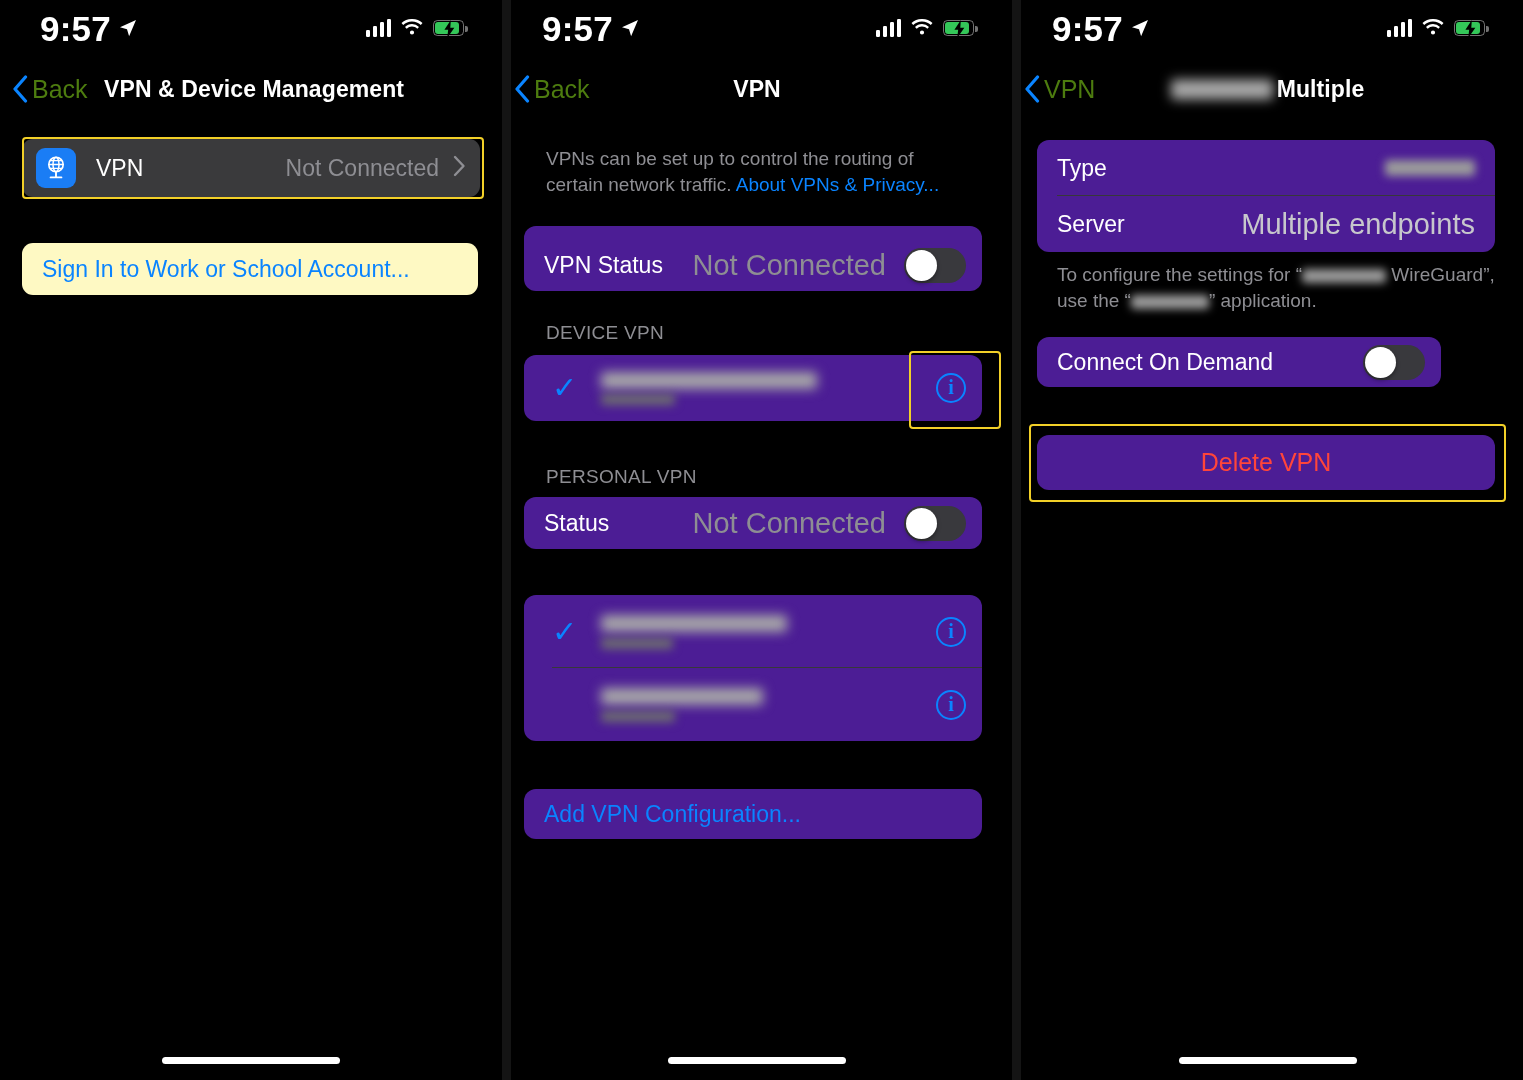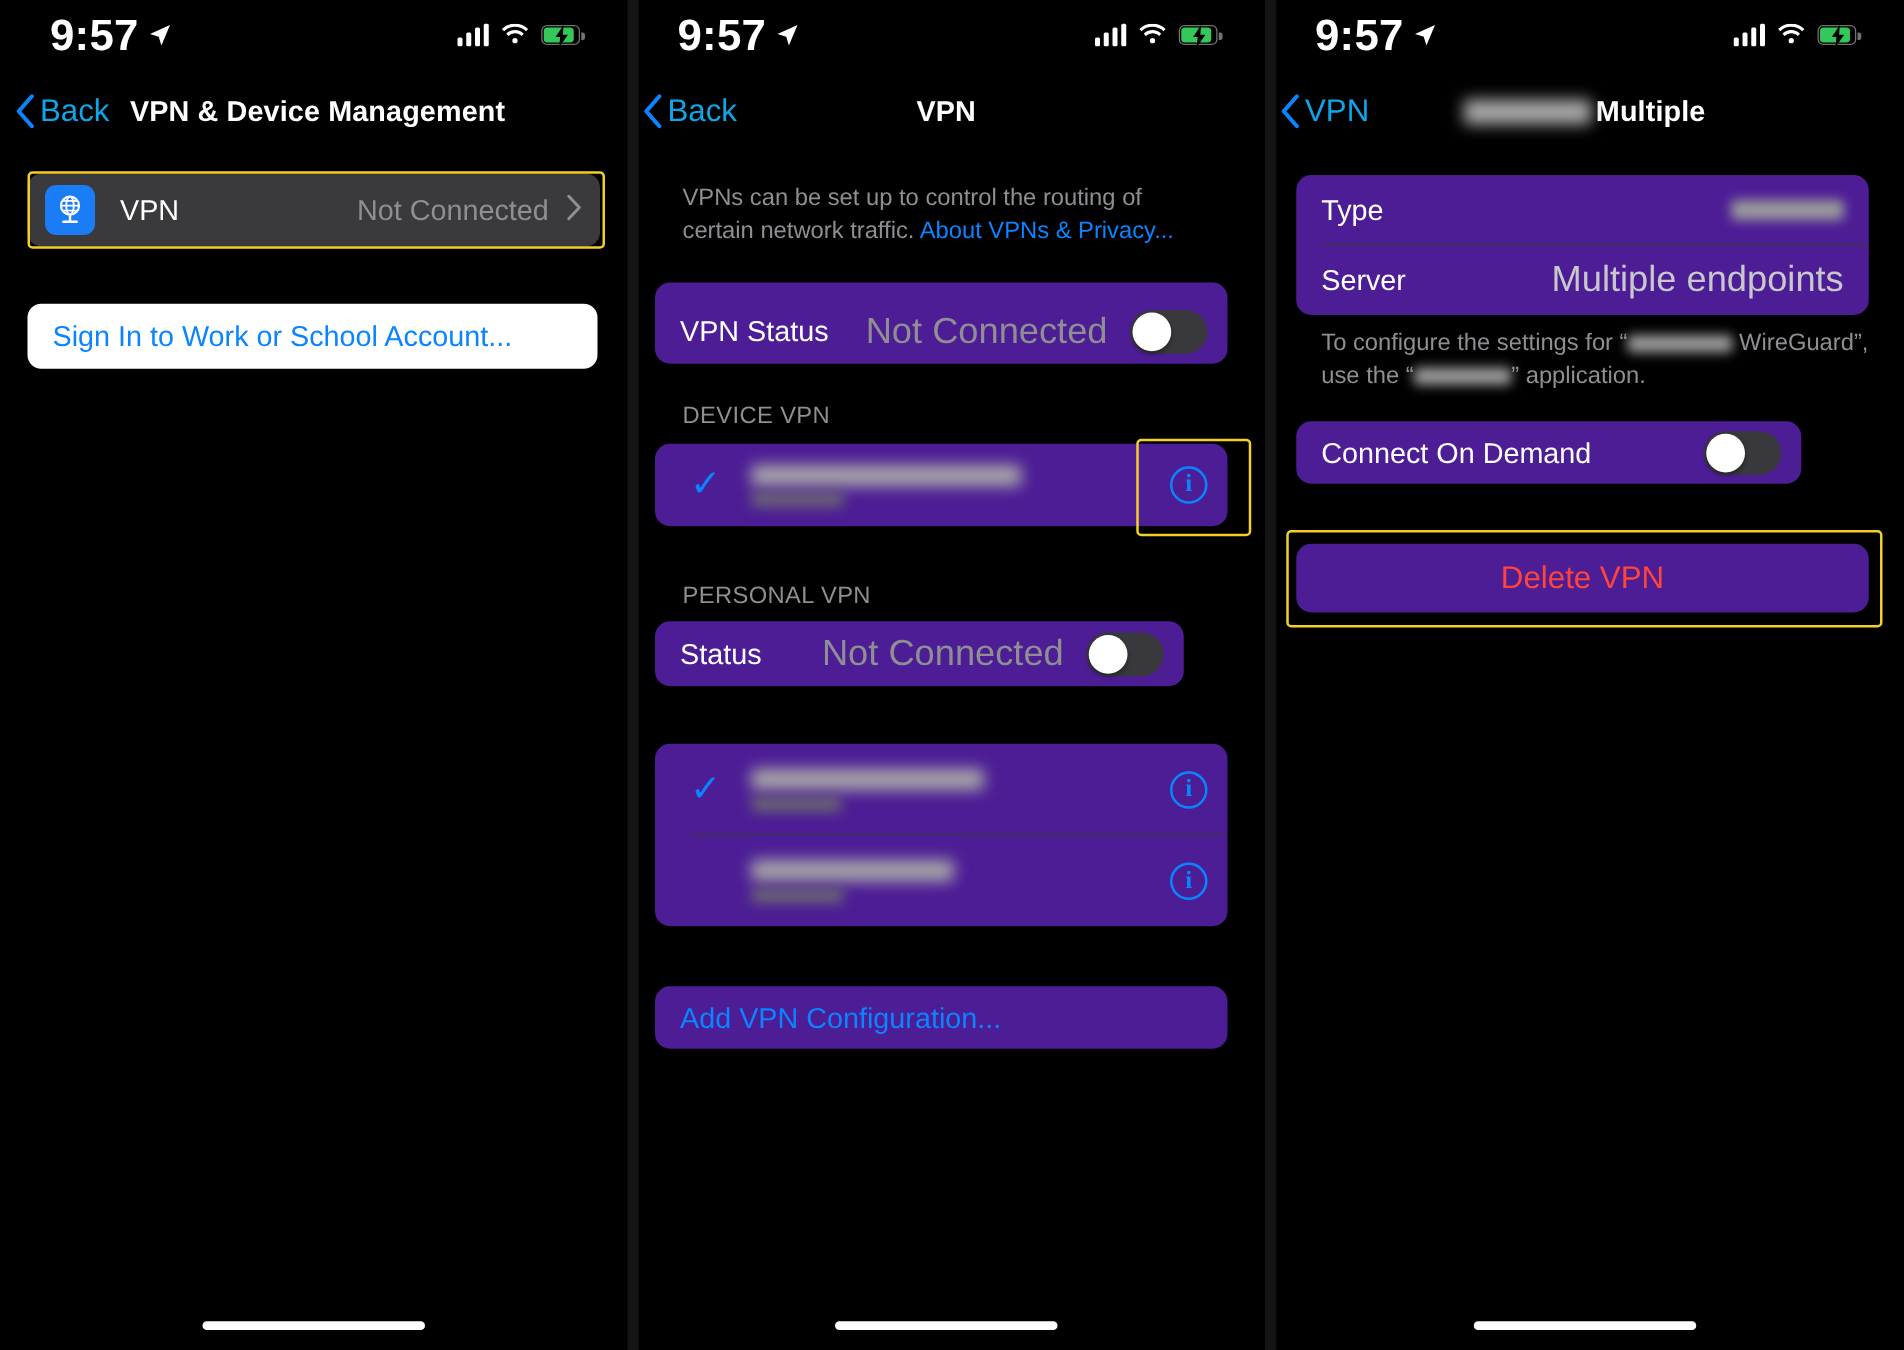--- a/index.html
+++ b/index.html
@@ -54,21 +54,21 @@
   }
   .batt .bolt{ position:absolute; left:8px; top:-1px; z-index:2; }
 
   
   .navbar {
     position: absolute; top: 62px; left: 0; right: 0; height: 54px;
   }
   .nav-back {
     position: absolute; left: 12px; top: 50%; transform: translateY(-50%);
     display: flex; align-items: center; gap: 3px;
-    color: #0ea5e9; font-size: 25px; font-weight: 400; cursor: pointer;
+    color: #4d7c0f; font-size: 25px; font-weight: 400; cursor: pointer;
     line-height:1;
   }
   .nav-back .chev { display:block; margin-right: 1px; }
   .nav-title {
     position: absolute; left: 0; right: 0; top: 50%; transform: translateY(-50%);
     text-align: center; color: #fff; font-size: 23px; font-weight: 700;
     letter-spacing: .1px; line-height:1;
   }
   .p1 .nav-title { left: 104px; right: 0; text-align: left; }
   .p3 .nav-title { display:flex; justify-content:center; align-items:center; gap:0; }
@@ -144,21 +144,21 @@
   }
   .vpn-icon {
     width: 40px; height: 40px; border-radius: 9px; background: #1a7df5;
     display:flex; align-items:center; justify-content:center; flex:0 0 auto;
   }
   .p1-vpn-row .lbl { color:#fff; font-size: 23px; margin-left: 20px; }
   .p1-vpn-row .val { color:#8e8e93; font-size: 23px; margin-left:auto; }
   .p1-vpn-row .chev-r { margin-left: 14px; color:#636366; }
   .p1-signin {
     position: absolute; left: 22px; top: 243px; width: 456px; height: 52px;
-    background: #ffffff; border-radius: 11px;
+    background: #fef9c3; border-radius: 11px;
     display:flex; align-items:center; padding: 0 20px; cursor:pointer;
   }
   .p1-signin span { color:#0a84ff; font-size: 23px; }
 </style>
 </head>
 <body>
 
 <div class="stage">
 
   <div class="panel p1">
@@ -293,21 +293,21 @@
         </div>
         <div class="info-btn" style="margin-left:auto;">
             <span>i</span>
           </div>
       </div>
     </div>
     <div class="highlight-box" style="left:407px; top:351px; width:92px; height:78px;"></div>
 
     <div class="section-hdr" style="position:absolute; left:22px; top:466px;">PERSONAL VPN</div>
 
-    <div class="card" style="position:absolute; left:22px; top:497px; width:423px;">
+    <div class="card" style="position:absolute; left:22px; top:497px; width:458px;">
       <div class="row" style="min-height:52px; padding-right:16px;">
         <span class="row-label">Status</span>
         <span class="row-value">Not Connected</span>
         <div class="toggle">
             <div class="knob"></div>
           </div>
       </div>
     </div>
 
     <div class="card" style="position:absolute; left:22px; top:595px; width:458px;">

